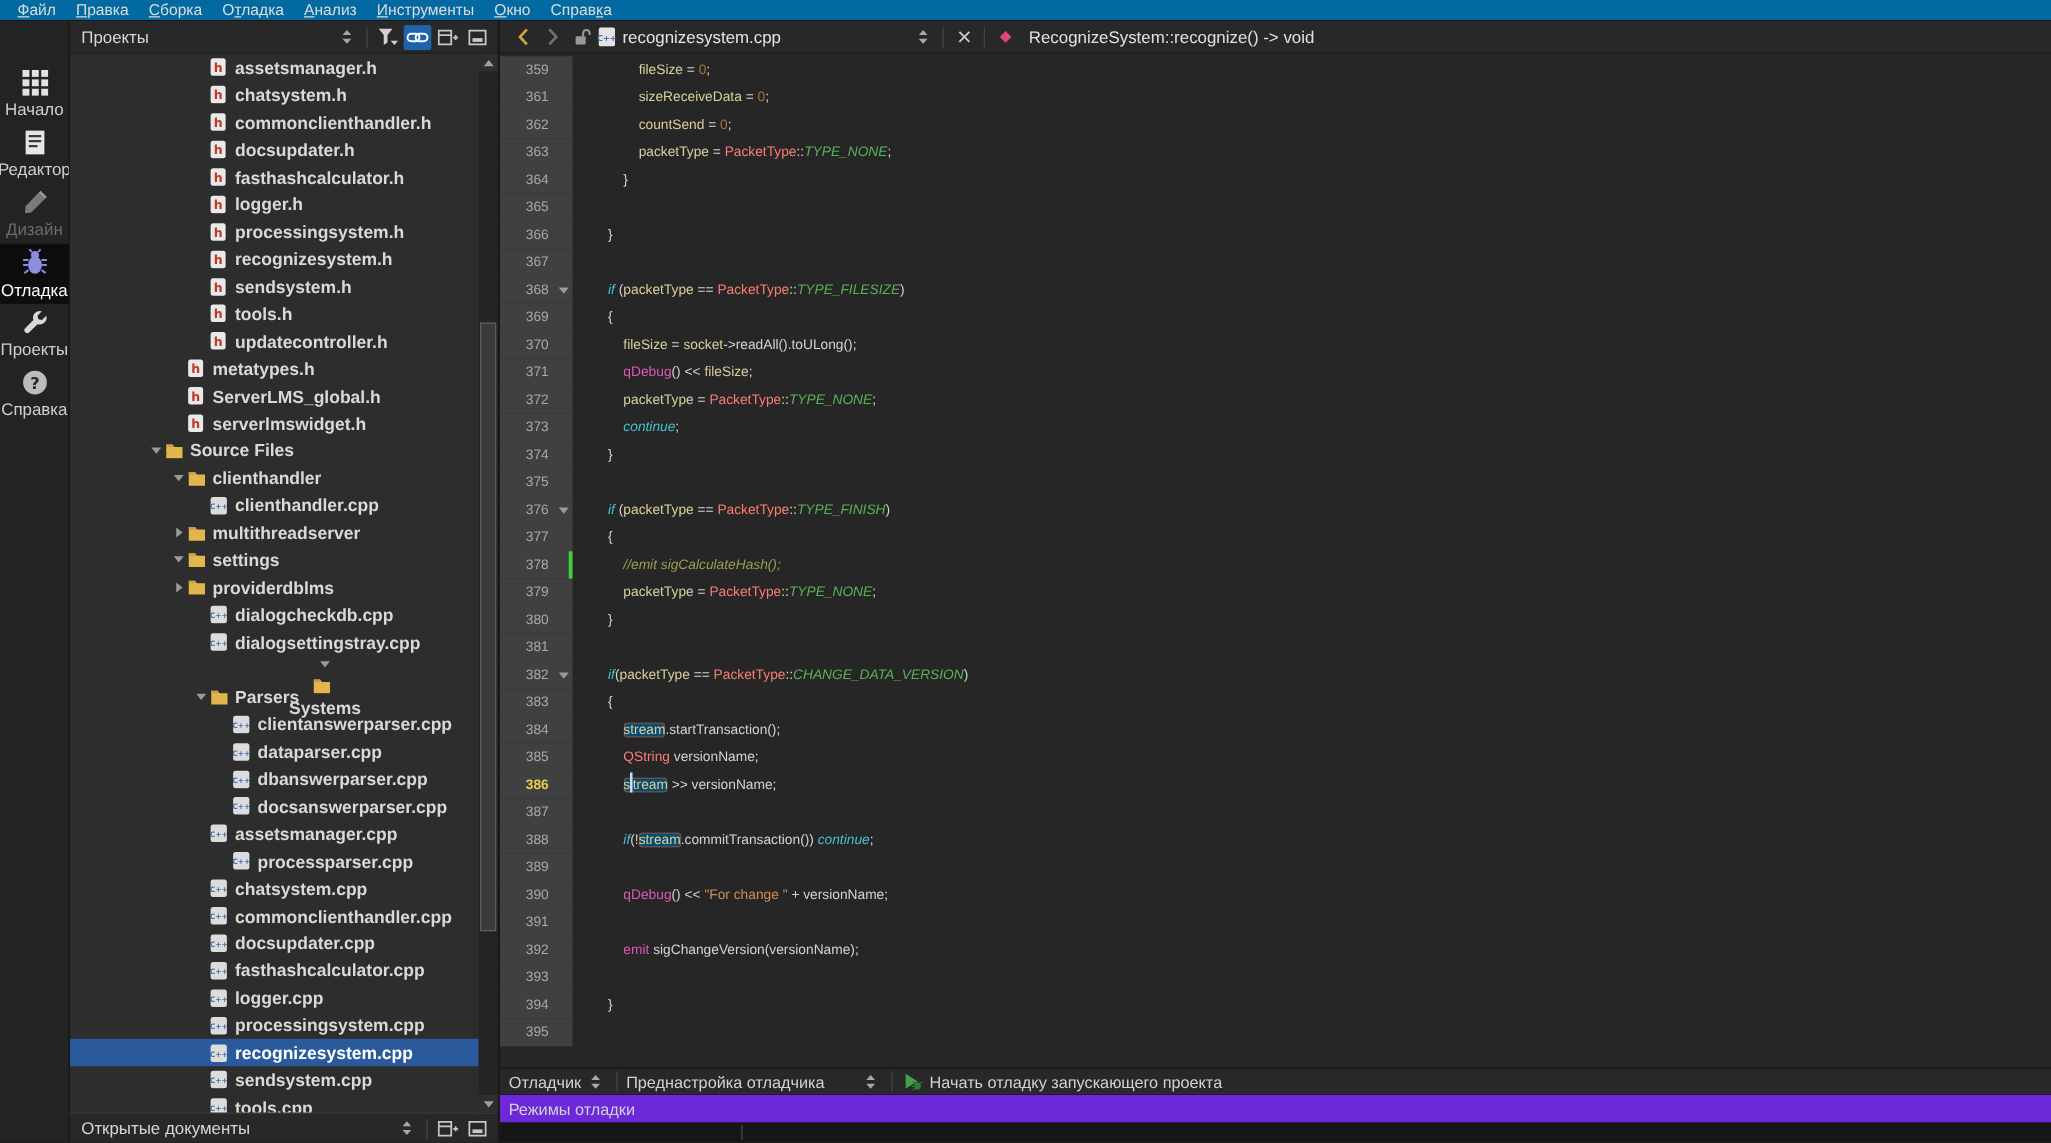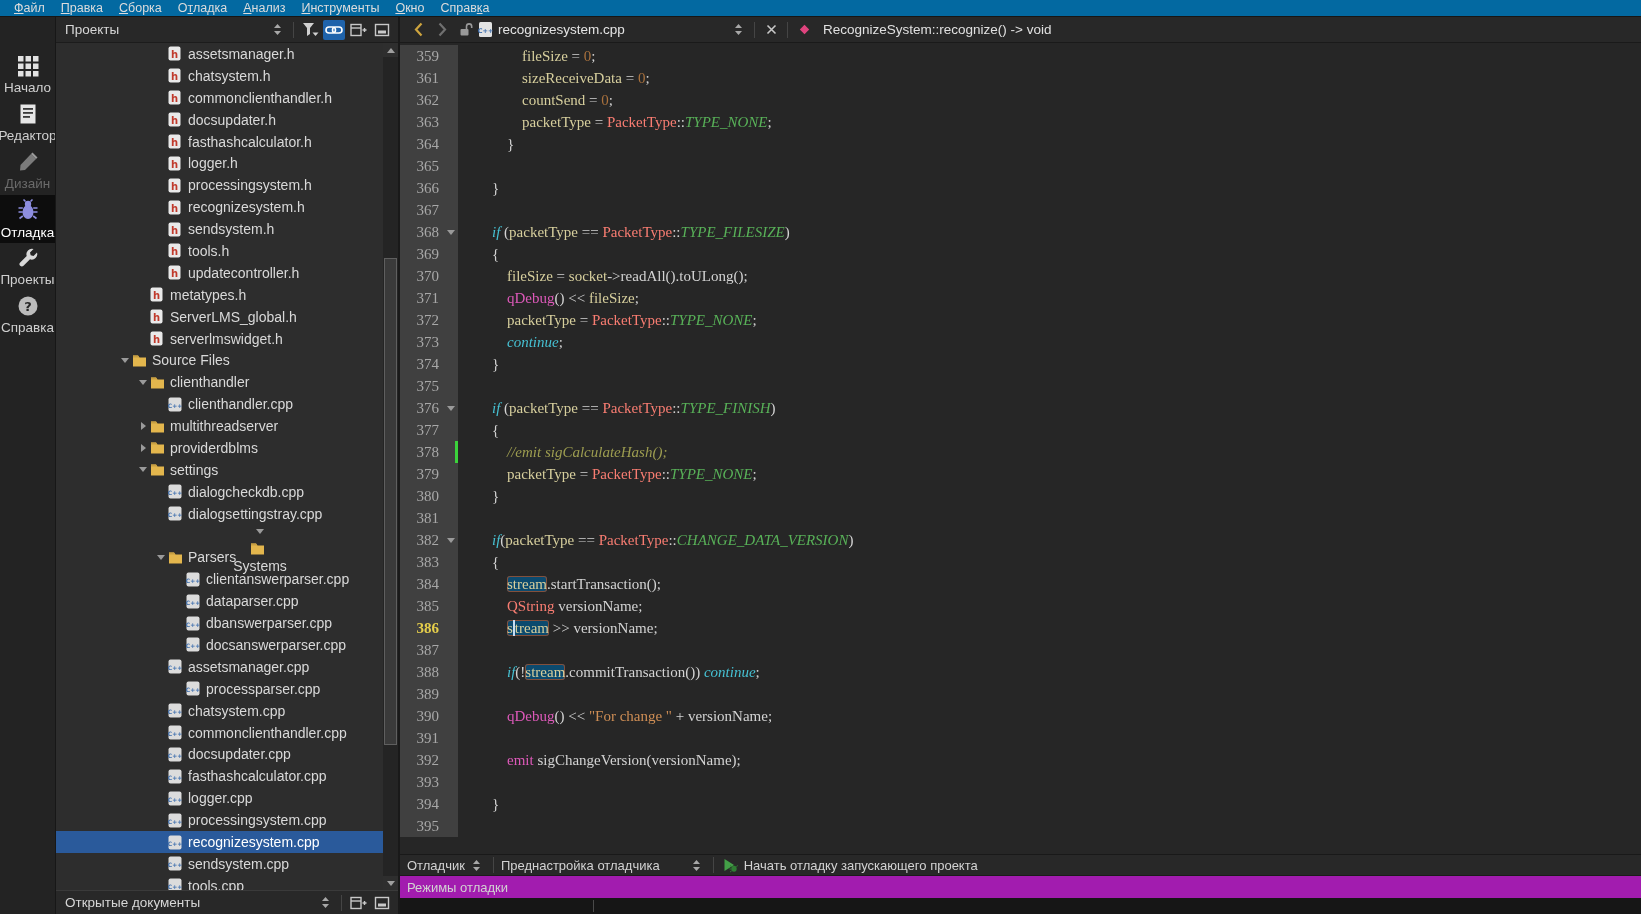--- a/index.html
+++ b/index.html
@@ -42,21 +42,21 @@
   .tree { width:329px; overflow:hidden; }
   .tree-row { height:21.9px; display:flex; align-items:center; font-size:14px; color:#d9d9d9;
               white-space:nowrap; }
   .tree-row.selected { background:#2a5a9b; color:#ffffff; }
   .tw-arrow { width:14px; flex:0 0 14px; display:flex; align-items:center; justify-content:center; }
   .arr-open { width:0; height:0; border-left:4.5px solid transparent; border-right:4.5px solid transparent;
               border-top:5.5px solid #9a9a9a; }
   .arr-closed { width:0; height:0; border-top:4.5px solid transparent; border-bottom:4.5px solid transparent;
               border-left:5.5px solid #9a9a9a; }
   .tw-icon { width:19px; flex:0 0 19px; display:flex; align-items:center; }
-  .tree-label { padding-left:1px; }
+  .tree-label { padding-left:1px;font-weight:bold; }
 
   
   .tree-sb { width:15px; flex:0 0 15px; background:#242424; position:relative; }
   .sb-arrow { position:absolute; left:0; width:15px; height:14px; display:flex;
               align-items:center; justify-content:center; background:#2e2e2e; }
   .sb-up { top:0; } .sb-down { bottom:0; }
   .sb-tri-up { width:0;height:0;border-left:4px solid transparent;border-right:4px solid transparent;
                border-bottom:5px solid #9f9f9f; }
   .sb-tri-down { width:0;height:0;border-left:4px solid transparent;border-right:4px solid transparent;
                border-top:5px solid #9f9f9f; }
@@ -66,22 +66,22 @@
   
   .editor-col { flex:1; display:flex; flex-direction:column; min-width:0; background:#262626; }
   .editor-toolbar { height:26px; background:#282828; border-bottom:1px solid #1a1a1a;
                     display:flex; align-items:center; padding:0 6px; flex:0 0 auto; }
   .fname { color:#e4e4e4; font-size:13.5px; margin:0 8px 0 5px; }
   .symbol-text { color:#e0e0e0; font-size:13.5px; margin-left:7px; }
   .nav-btn { width:24px; height:22px; display:flex; align-items:center; justify-content:center; }
   .fname-group { display:flex; align-items:center; width:272px; }
   .fg-spacer { flex:1; }
 
-  .code-area { flex:1; overflow:hidden; padding-top:2px; font-family:Liberation Serif, serif;
-               font-size:15px; }
+  .code-area { flex:1; overflow:hidden; padding-top:2px; font-family:Liberation Sans, sans-serif;
+               font-size:11px; }
   .code-line { height:22px; display:flex; line-height:22px; }
   .gutter { flex:0 0 58px; background:#404040; position:relative; text-align:right;
             color:#a8a8a8; padding-right:19px; }
   .gutter.cur { color:#e5ce4b; font-weight:bold; }
   .fold { position:absolute; right:3px; top:9px; width:0; height:0;
           border-left:4px solid transparent; border-right:4px solid transparent;
           border-top:5px solid #9a9a9a; }
   .vcs { position:absolute; right:0; top:0; width:3px; height:100%; background:#3bd23b; }
   .code-text { white-space:pre; padding-left:4px; color:#d3d3d3; }
   .tk-p { color:#d3d3d3; }
@@ -92,21 +92,21 @@
   .tk-m { color:#dd59b9; }
   .tk-n { color:#a9713d; }
   .tk-s { color:#cf8e55; }
   .tk-c { color:#9d9d50; font-style:italic; }
   .tok-hl { color:#d7cf9d; background:#0c4a6e; box-shadow:inset 0 0 0 1px #82503c; border-radius:3px; }
   .caret { display:inline-block; width:2px; height:16px; background:#c7ddf2; vertical-align:-3px; }
 
   .debug-toolbar { height:21px; background:#282828; border-top:1px solid #191919;
                    display:flex; align-items:center; font-size:13px; color:#d2d2d2;
                    padding-left:7px; flex:0 0 auto; }
-  .modes-bar { height:23px; background:#a21caf; border-top:1px solid #1c1c1c;
+  .modes-bar { height:23px; background:#6d28d9; border-top:1px solid #1c1c1c;
                display:flex; align-items:center; font-size:13px; color:#d2d2d2;
                padding-left:7px; flex:0 0 auto; }
   .bottom-strip { height:16px; background:#161616; position:relative; flex:0 0 auto; }
   .strip-div { position:absolute; left:193px; top:2px; width:1px; height:12px; background:#4a4a4a; }
 
   svg { display:block; }
 </style>
 </head>
 <body>
 
@@ -411,41 +411,41 @@
               <span class="tw-icon">
                 <svg width="15" height="13" viewBox="0 0 15 13">
                   <path d="M1 1.5 h5 l1.5 2 H14 v9 H1 Z" fill="#e3b64d"></path>
                   <path d="M1 1.5 h5 l1.5 2 H1 Z" fill="#c89f42"></path>
                 </svg>
               </span>
               <span class="tree-label">multithreadserver</span>
             </div>
             <div class="tree-row" style="padding-left: 80px;">
               <span class="tw-arrow">
-                <span class="arr-closed"></span>
+                <span class="arr-open"></span>
               </span>
               <span class="tw-icon">
                 <svg width="15" height="13" viewBox="0 0 15 13">
                   <path d="M1 1.5 h5 l1.5 2 H14 v9 H1 Z" fill="#e3b64d"></path>
                   <path d="M1 1.5 h5 l1.5 2 H1 Z" fill="#c89f42"></path>
                 </svg>
               </span>
-              <span class="tree-label">providerdblms</span>
+              <span class="tree-label">settings</span>
             </div>
             <div class="tree-row" style="padding-left: 80px;">
               <span class="tw-arrow">
-                <span class="arr-open"></span>
+                <span class="arr-closed"></span>
               </span>
               <span class="tw-icon">
                 <svg width="15" height="13" viewBox="0 0 15 13">
                   <path d="M1 1.5 h5 l1.5 2 H14 v9 H1 Z" fill="#e3b64d"></path>
                   <path d="M1 1.5 h5 l1.5 2 H1 Z" fill="#c89f42"></path>
                 </svg>
               </span>
-              <span class="tree-label">settings</span>
+              <span class="tree-label">providerdblms</span>
             </div>
             <div class="tree-row" style="padding-left: 98px;">
               <span class="tw-arrow"></span>
               <span class="tw-icon">
                 <svg width="14" height="15" viewBox="0 0 14 15">
                   <rect x="0.5" y="0.5" width="13" height="14" rx="2" fill="#dcdcdc"></rect>
                   <text x="7" y="10.5" font-size="6" font-weight="bold" fill="#3f6fae" text-anchor="middle" font-family="DejaVu Sans, sans-serif">C++</text>
                 </svg>
               </span>
               <span class="tree-label">dialogcheckdb.cpp</span>

